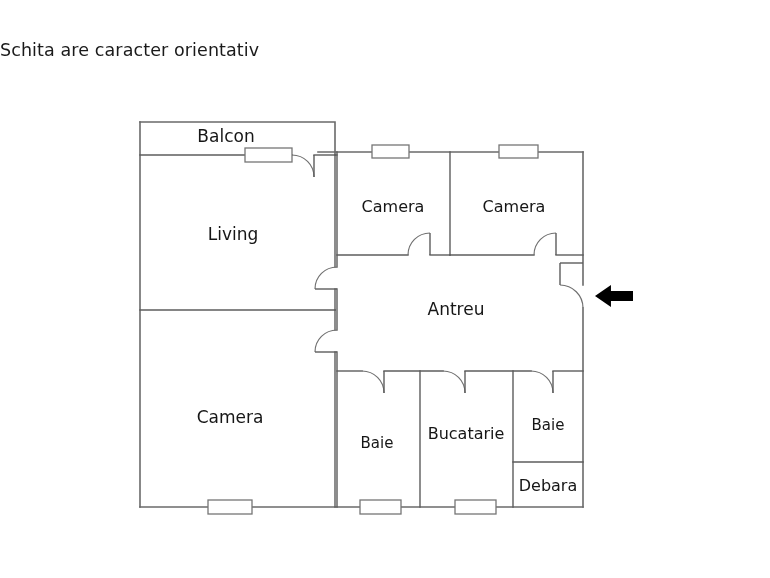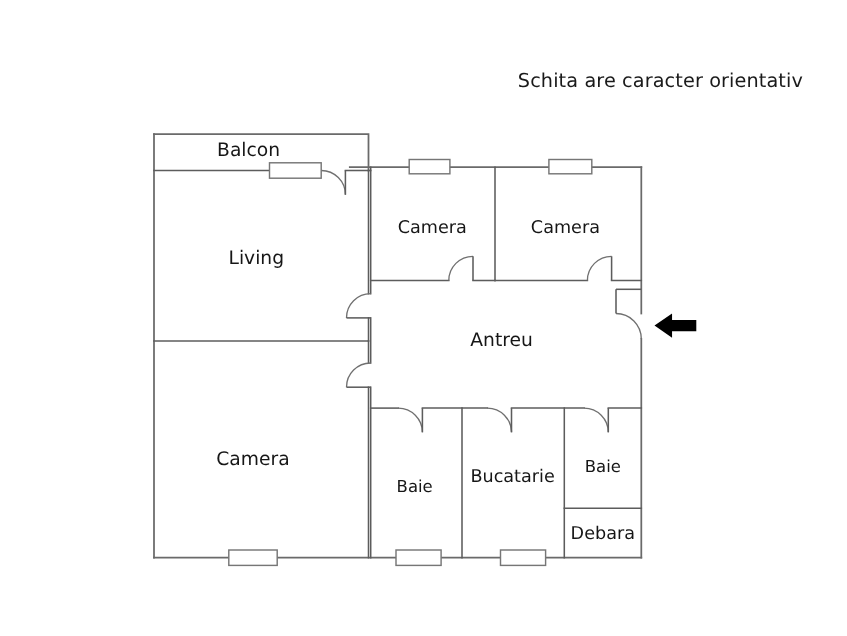--- a/index.html
+++ b/index.html
@@ -18,23 +18,23 @@
     position: absolute;
     left: 0;
     top: 0;
     width: 770px;
     height: 578px;
     background: #ffffff;
   }
   #plan-title {
     position: absolute;
     left: 0;
-    top: 64px;
+    top: 40px;
     width: 730px;
-    text-align: right;
+    text-align: left;
     font-size: 17.5px;
     color: #1a1a1a;
     letter-spacing: 0.1px;
   }
   #floorplan-svg {
     position: absolute;
     left: 0;
     top: 0;
   }
   .room-label {

